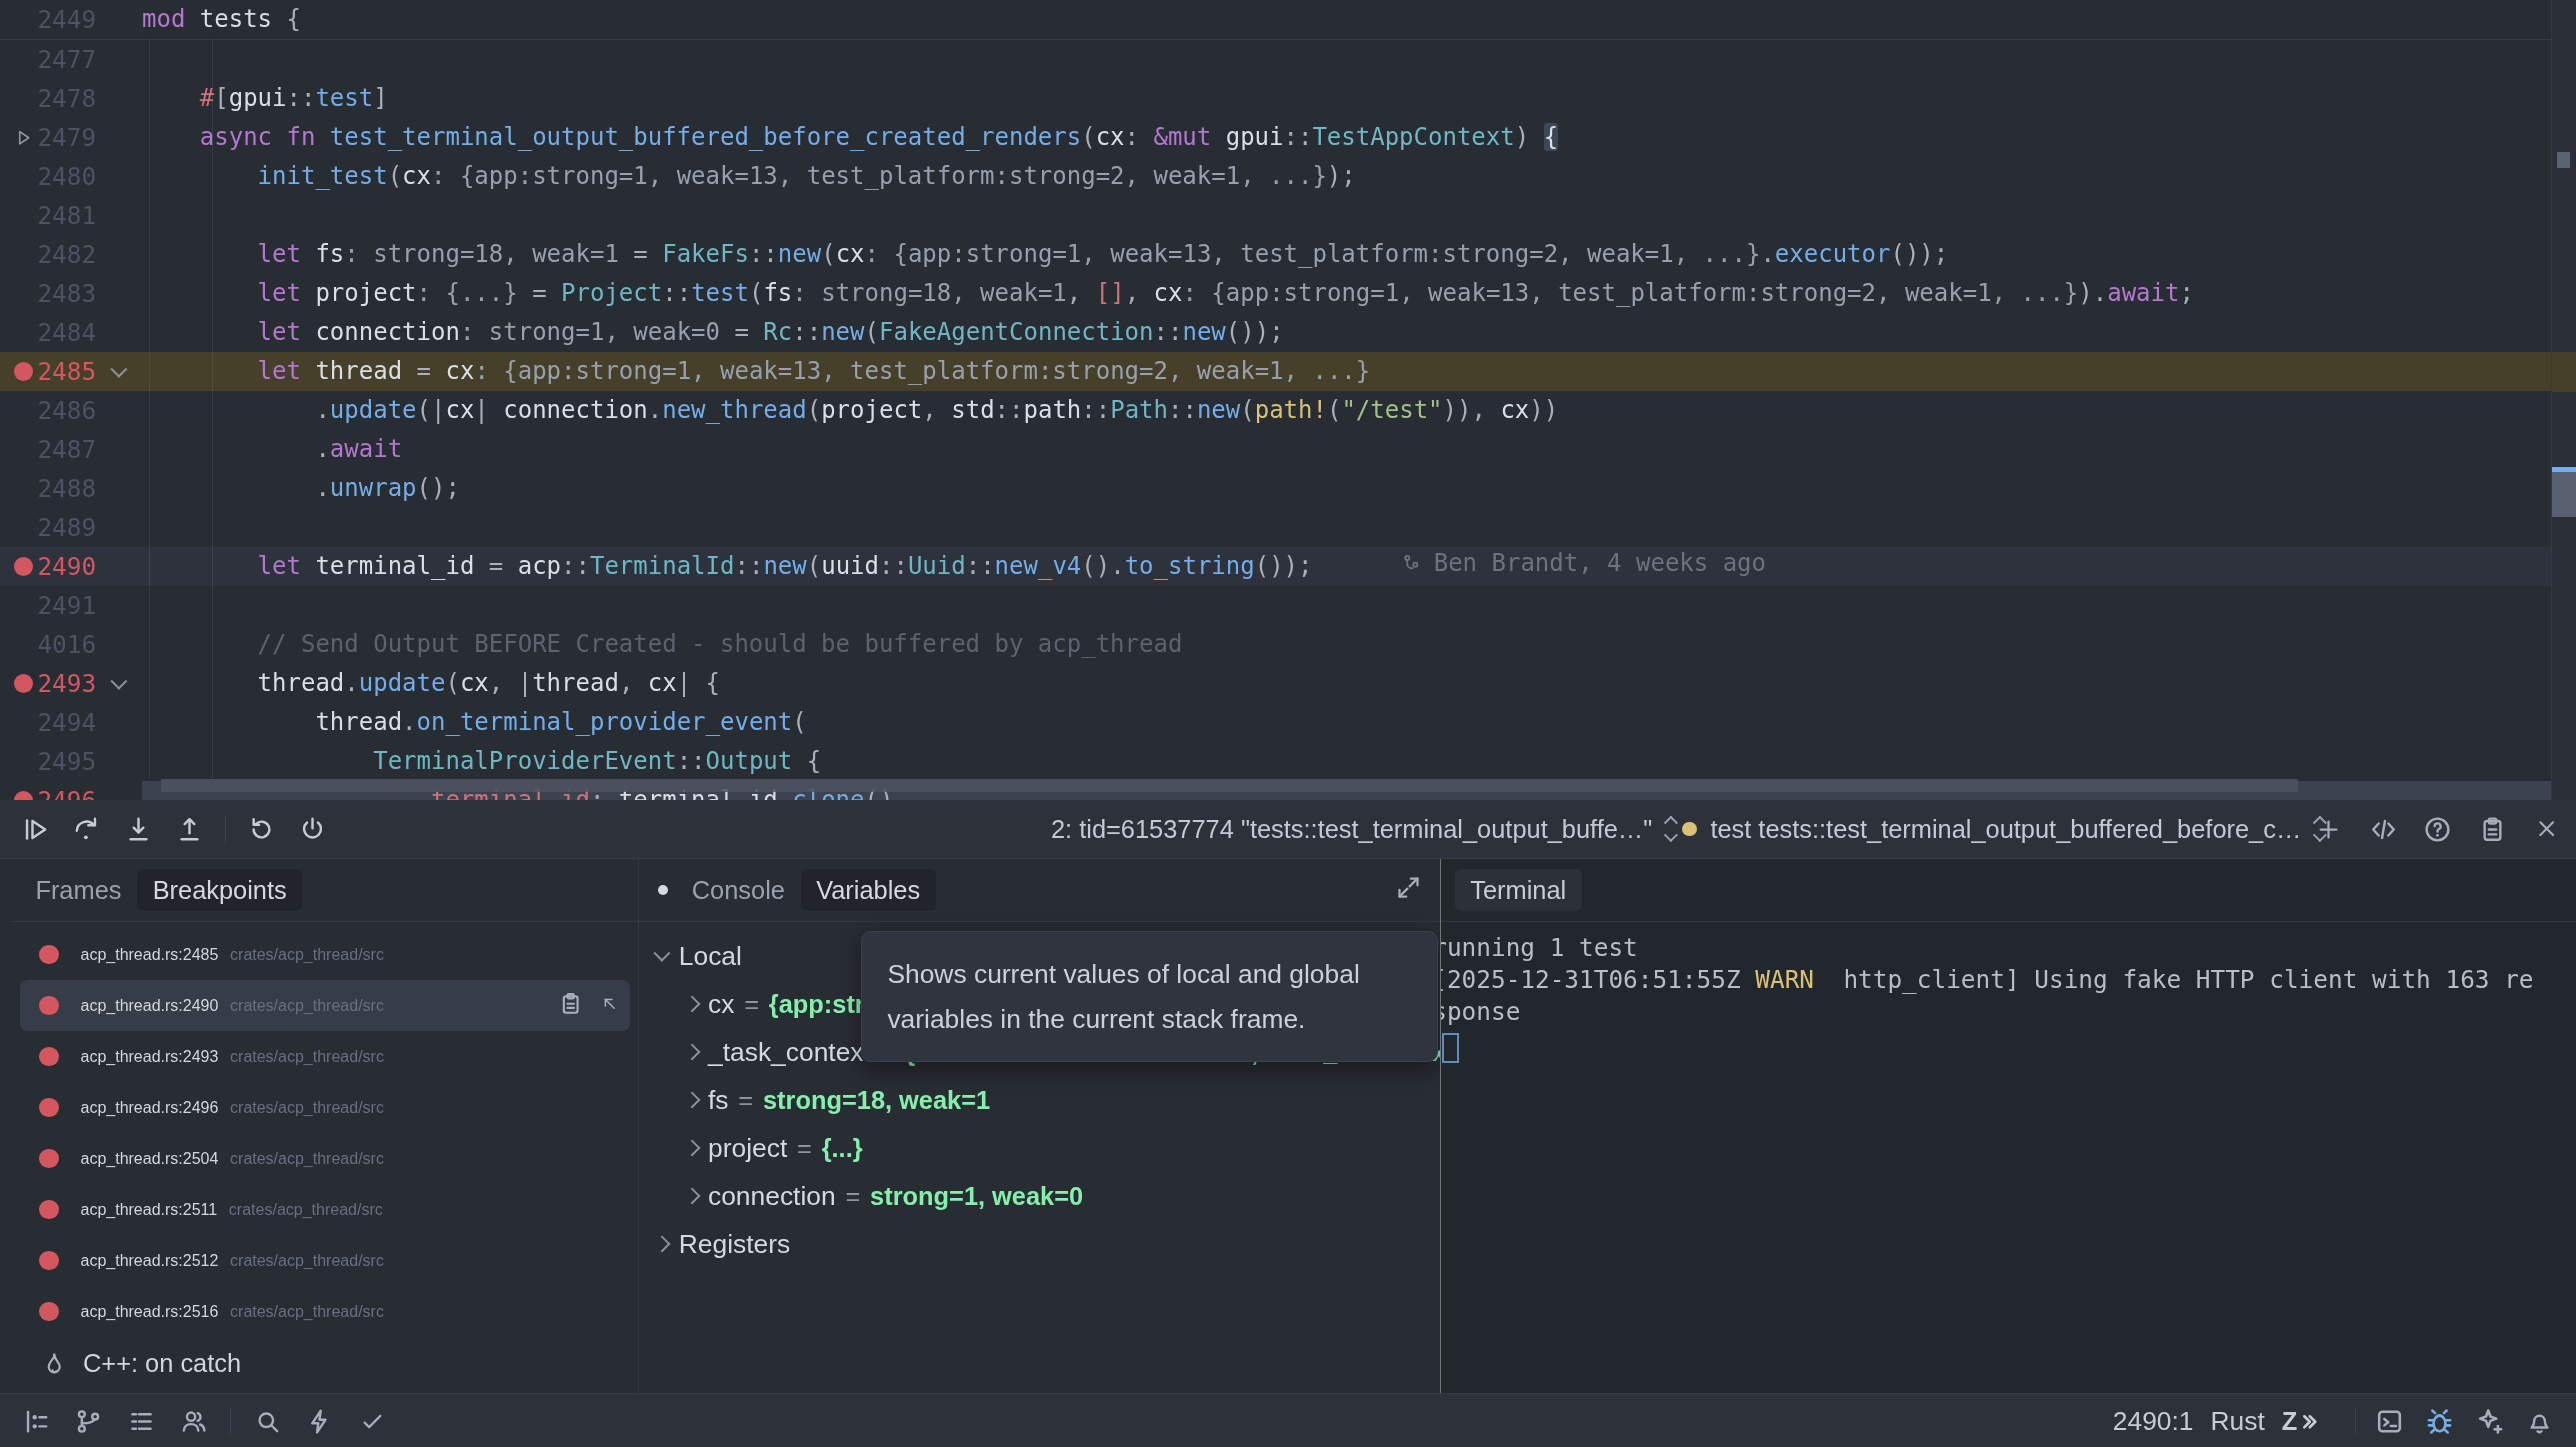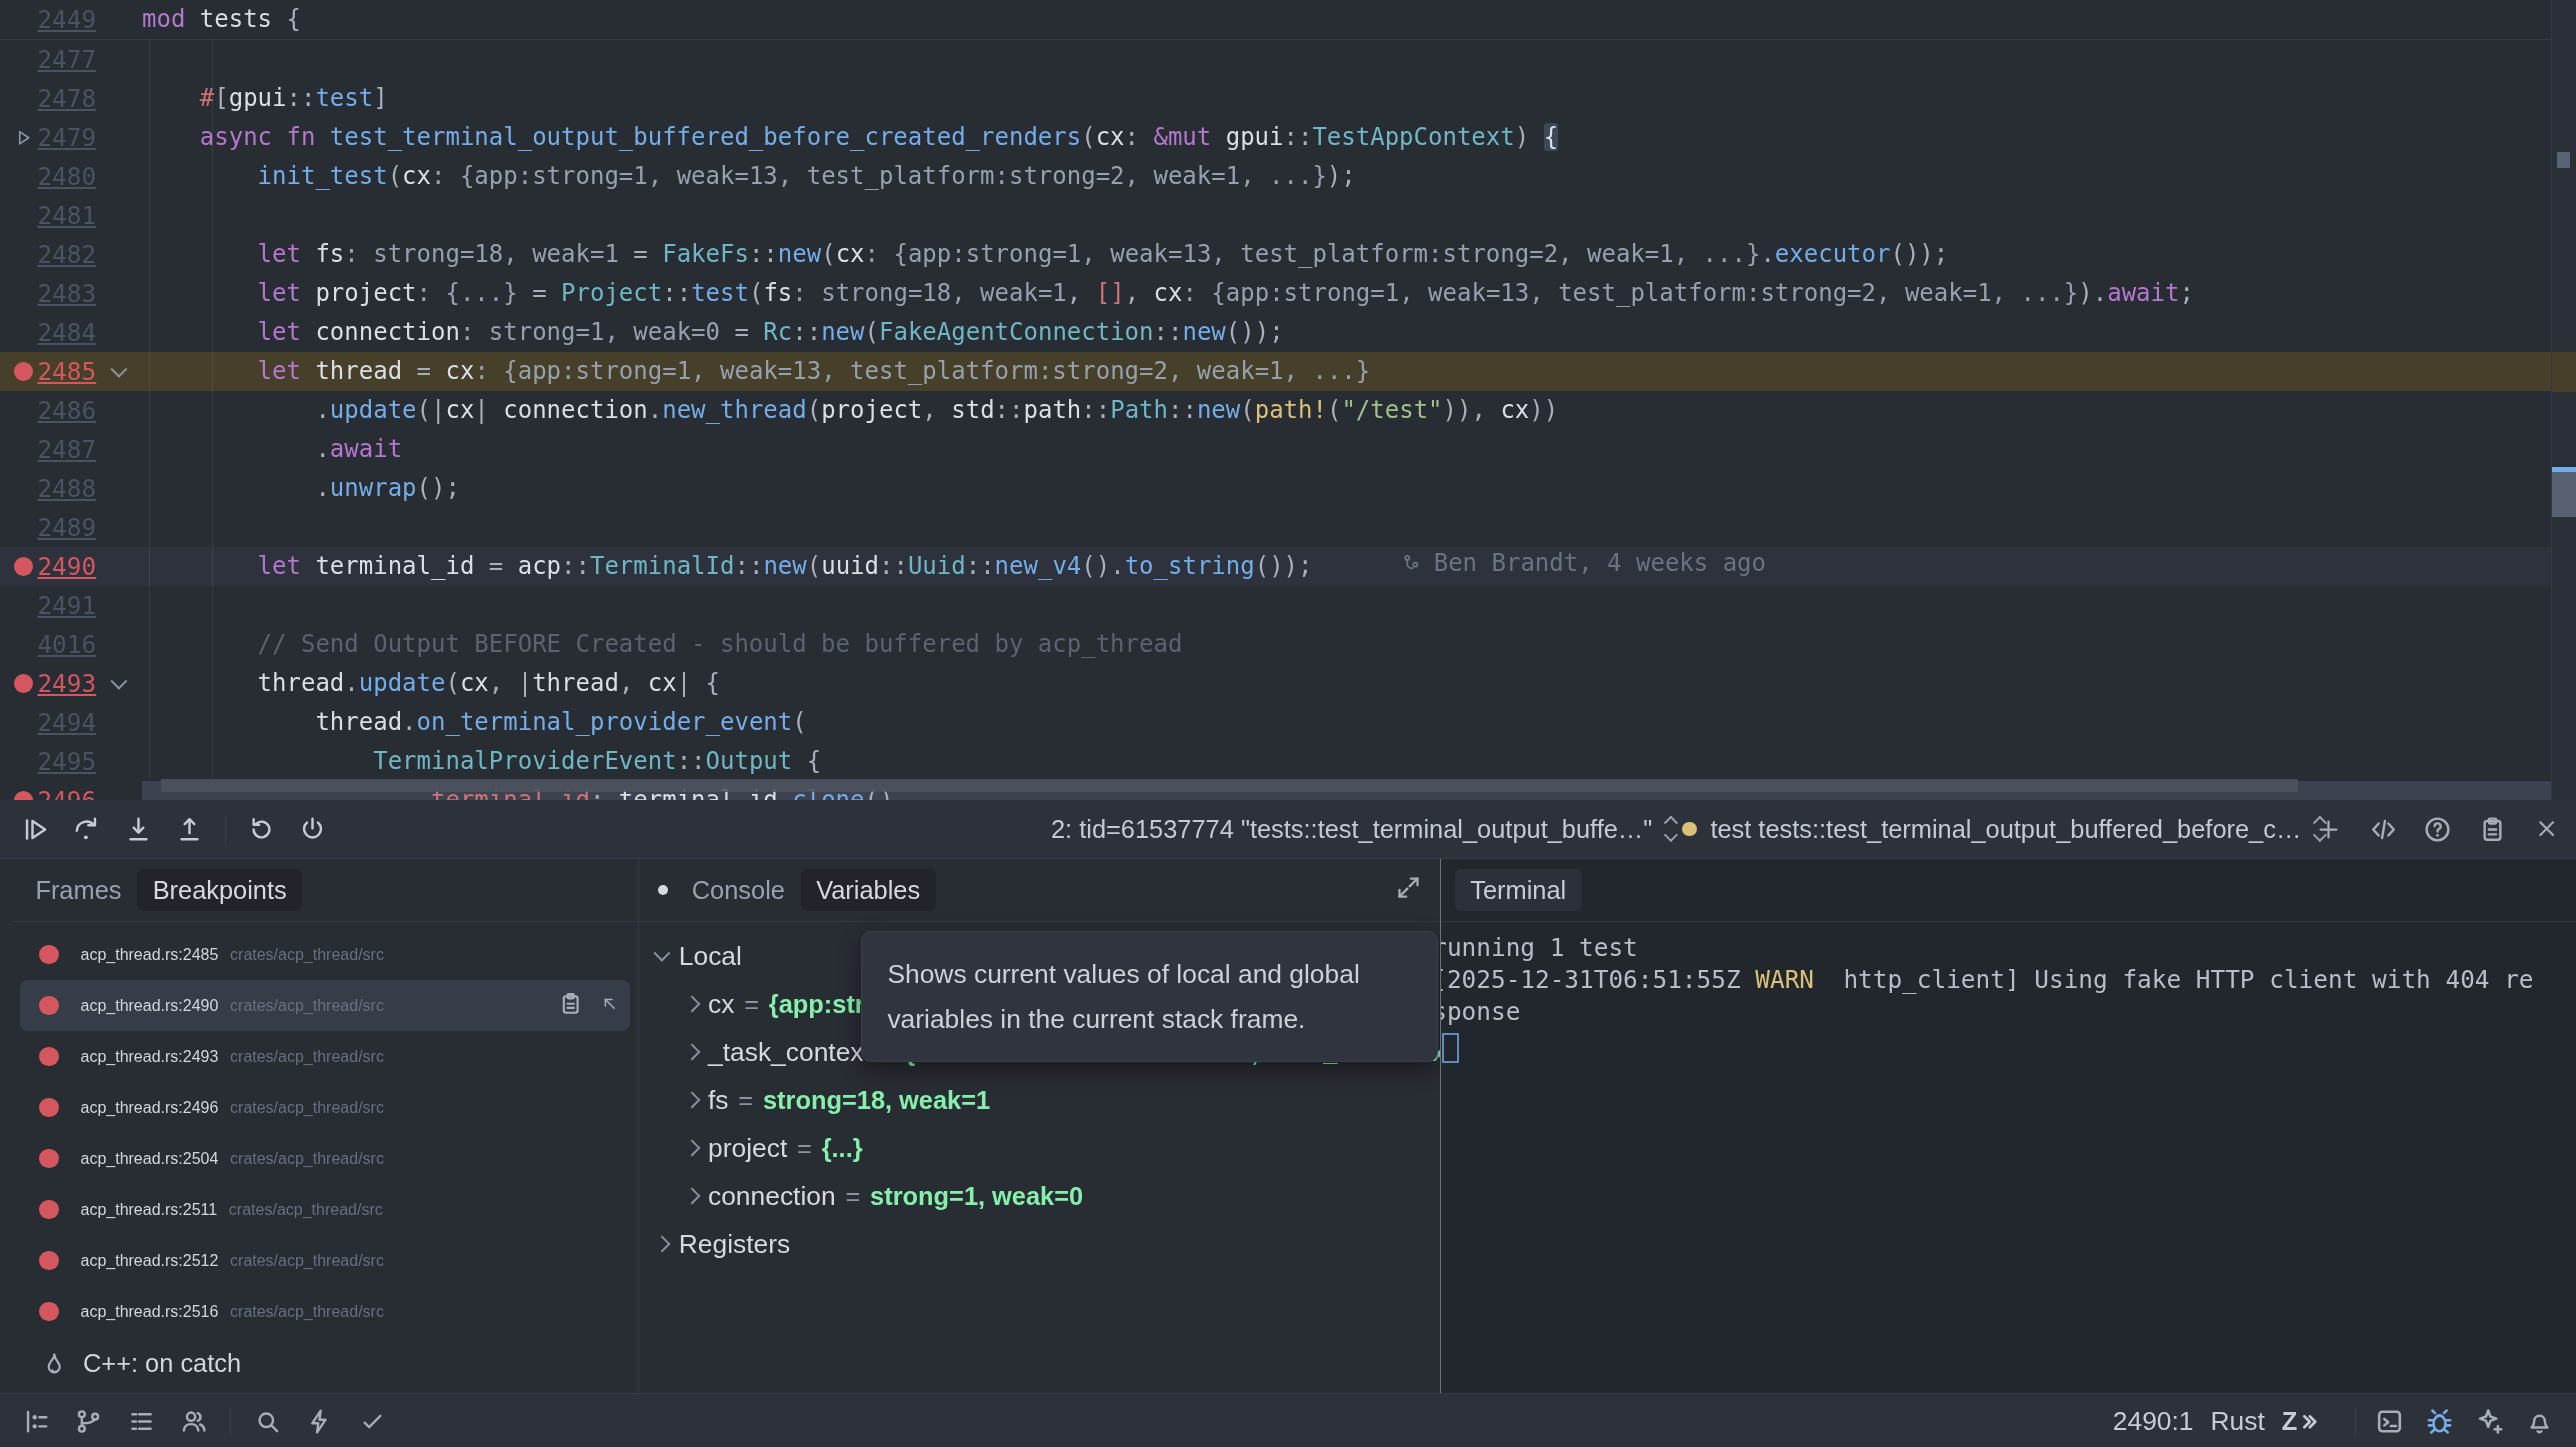--- a/index.html
+++ b/index.html
@@ -9,21 +9,21 @@
   
   #editor{position:absolute;left:0;top:0;width:2576px;height:800px;overflow:hidden;border-bottom:1px solid #373d48;}
   .code-row{position:relative;height:39px;display:flex;align-items:center;white-space:pre;}
   .code-row.row-header{border-bottom:1px solid #343b46;}
   .code-row.hl-active{background:#46402b;}
   .code-row.hl-dim{background:#2d323c;}
   .code-row.hl-sel::before{content:'';position:absolute;left:142px;right:0;top:0;bottom:0;background:#3c4250;}
   .gutter{width:142px;flex:none;display:flex;align-items:center;position:relative;z-index:2;}
   .marker{width:23.5px;margin-left:11.7px;display:flex;align-items:center;justify-content:center;flex:none;}
   .bp-dot{width:19.6px;height:19.6px;border-radius:50%;background:#d4565f;}
-  .lnum{width:61px;flex:none;text-align:right;font:24.4px "DejaVu Sans Mono",monospace;color:#4b5260;text-decoration:underline;}
+  .lnum{width:61px;flex:none;text-align:right;font:24.4px "DejaVu Sans Mono",monospace;color:#4b5260;}
   .lnum.red{color:#d4565f;}
   .chev{width:46px;flex:none;display:flex;align-items:center;justify-content:center;}
   .cv{display:inline-block;width:9.8px;height:9.8px;border-right:2.4px solid #89919d;border-bottom:2.4px solid #89919d;}
   .cv-down{transform:rotate(45deg) translate(-2px,-2px);}
   .cv-right{transform:rotate(-45deg);}
   .code-text{position:relative;z-index:2;font:24px/39px "DejaVu Sans Mono",monospace;white-space:pre;}
   .tok-kw{color:#b478cf;} .tok-fn{color:#74ade8;} .tok-ty{color:#6fb7c4;}
   .tok-pl{color:#dadfe5;} .tok-pu{color:#a9b0bc;} .tok-in{color:#97a0ac;}
   .tok-cm{color:#5c636e;} .tok-st{color:#a2c18a;} .tok-mc{color:#d9c178;}
   .tok-fd{color:#d07277;} .tok-at{color:#d07277;}
@@ -386,21 +386,21 @@
             <span class="var-name">Registers</span>
           </div>
         </div>
       <div id="tooltip">Shows current values of local and global variables in the current stack frame.</div>
     </div>
 
     <div class="panel" id="right-panel">
       <div class="tabbar">
         <span class="term-title">Terminal</span>
       </div>
-      <div id="term-content"><div class="term-line"><span class="tm-t">running 1 test</span></div><div class="term-line"><span class="tm-t">[2025-12-31T06:51:55Z </span><span class="tm-warn">WARN</span><span class="tm-t">  http_client] Using fake HTTP client with 404 re</span></div><div class="term-line"><span class="tm-t">sponse</span></div><div class="term-cursor"></div></div>
+      <div id="term-content"><div class="term-line"><span class="tm-t">running 1 test</span></div><div class="term-line"><span class="tm-t">[2025-12-31T06:51:55Z </span><span class="tm-warn">WARN</span><span class="tm-t">  http_client] Using fake HTTP client with 163 re</span></div><div class="term-line"><span class="tm-t">sponse</span></div><div class="term-cursor"></div></div>
     </div>
 
   </div>
 
   <div id="statusbar">
     <span class="sb-ic">
       <svg width="29" height="29" viewBox="0 0 24 24">
           <path d="M5 4v16"></path>
           <circle cx="10.5" cy="8.5" r="1.8" fill="#a8aeb8" stroke="none"></circle>
           <path d="M14.5 8.5H20"></path>

